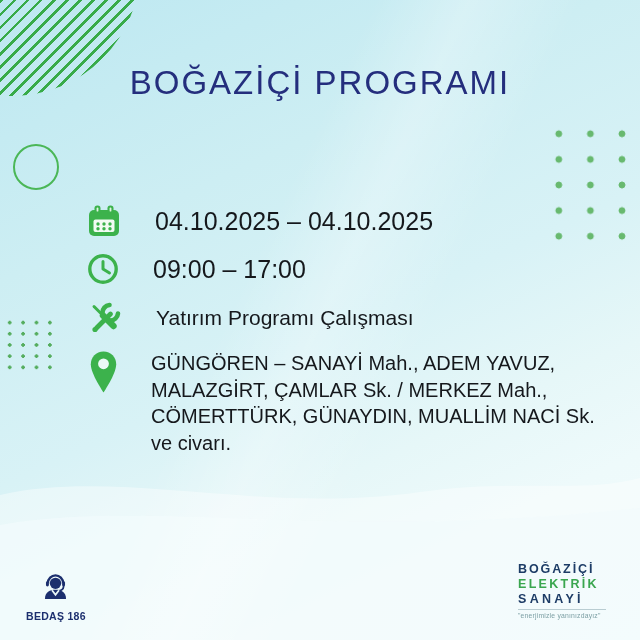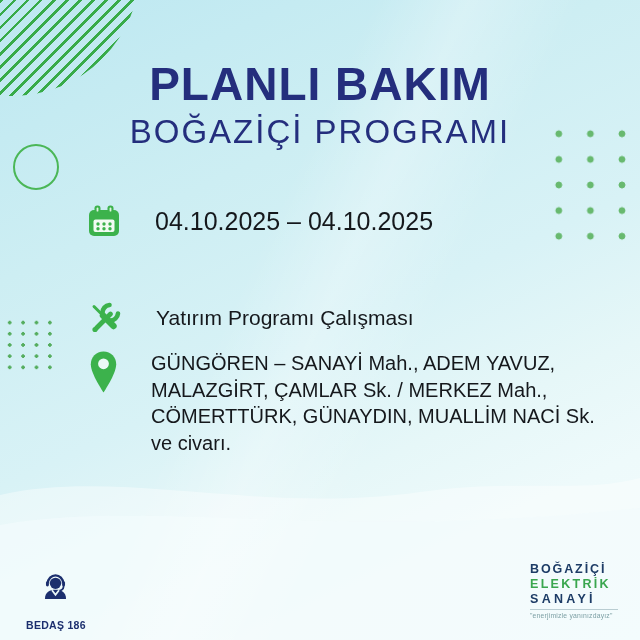--- a/index.html
+++ b/index.html
@@ -45,23 +45,23 @@
   .row-time .txt{line-height:34px;}
   .row-work{top:300px;}
   .row-work .txt{font-size:21px;line-height:36px;}
   .row-loc{top:350px;}
   .row-loc .icon-wrap{margin-left:3px;}
   .row-loc .txt{font-size:20px;line-height:26.5px;width:452px;}
 
   .contacts{position:absolute;left:26px;top:570px;display:flex;align-items:flex-end;gap:24px;}
   .contact{display:flex;flex-direction:column;align-items:center;}
   .contact .cicon{height:34px;display:flex;align-items:flex-end;}
-  .contact .clabel{margin-top:15px;font-size:10.5px;font-weight:700;letter-spacing:.3px;color:#1c2f6e;white-space:nowrap;}
+  .contact .clabel{margin-top:6px;font-size:10.5px;font-weight:700;letter-spacing:.3px;color:#1c2f6e;white-space:nowrap;}
 
-  .brand{position:absolute;right:22px;top:562px;width:88px;}
+  .brand{position:absolute;right:34px;top:562px;width:88px;}
   .brand .b1{font-size:12.5px;font-weight:700;letter-spacing:1.9px;color:#1d3c66;line-height:15px;}
   .brand .b2{font-size:12.5px;font-weight:700;letter-spacing:2.3px;color:#3aa64f;line-height:15px;}
   .brand .b3{font-size:12.5px;font-weight:700;letter-spacing:3.3px;color:#1d3c66;line-height:15px;}
   .brand .sep{height:1px;background:#b9cdd2;margin:2px 0 2px 0;}
   .brand .tag{font-size:6.8px;color:#7da0a5;letter-spacing:.2px;white-space:nowrap;}
 </style>
 </head>
 <body>
 
 <div class="poster">
@@ -72,21 +72,20 @@
   <div class="dots-right"></div>
 
   <svg class="waves" width="640" height="220" viewBox="0 0 640 220">
     <path d="M0 75 C120 48 260 95 420 72 C520 58 580 74 640 58 L640 220 L0 220 Z" fill="#ffffff" opacity="0.40"></path>
     <path d="M0 105 C150 78 330 122 640 88 L640 220 L0 220 Z" fill="#f2fbfc" opacity="0.75"></path>
   </svg>
 
   <div class="sheen"></div>
 
   <div class="title">
-    <h1>PLANLI BAKIM</h1>
     <h2>BOĞAZİÇİ PROGRAMI</h2>
   </div>
 
   <div class="row row-date">
     <span class="icon-wrap">
       <svg width="36" height="36" viewBox="0 0 36 36">
         <rect x="3" y="7" width="30" height="26" rx="5" fill="#3cb24c"></rect>
         <rect x="8.5" y="2.5" width="6" height="9" rx="2.8" fill="#3cb24c"></rect>
         <rect x="10.6" y="4.6" width="1.8" height="4" rx="0.9" fill="#dff5e2"></rect>
         <rect x="21.5" y="2.5" width="6" height="9" rx="2.8" fill="#3cb24c"></rect>
@@ -96,20 +95,29 @@
           <circle cx="18" cy="21" r="1.7" fill="#3cb24c"></circle>
           <circle cx="24" cy="21" r="1.7" fill="#3cb24c"></circle>
         <circle cx="12" cy="25.7" r="1.7" fill="#3cb24c"></circle>
           <circle cx="18" cy="25.7" r="1.7" fill="#3cb24c"></circle>
           <circle cx="24" cy="25.7" r="1.7" fill="#3cb24c"></circle>
       </svg>
     </span>
     <span class="txt">04.10.2025 – 04.10.2025</span>
   </div>
 
+  <div class="row row-time">
+    <span class="icon-wrap">
+      <svg width="34" height="34" viewBox="0 0 34 34">
+        <circle cx="17" cy="17" r="13.2" fill="none" stroke="#3cb24c" stroke-width="3.4"></circle>
+        <path d="M17 9.5 V17 L23.5 21" fill="none" stroke="#3cb24c" stroke-width="3" stroke-linecap="round" stroke-linejoin="round"></path>
+      </svg>
+    </span>
+    <span class="txt">09:00 – 17:00</span>
+  </div>
 
   <div class="row row-loc">
     <span class="icon-wrap">
       <svg width="29" height="44" viewBox="0 0 29 44">
         <path d="M14.5 1.5 C7 1.5 1.8 7.3 1.8 14.3 C1.8 24 14.5 42.5 14.5 42.5 C14.5 42.5 27.2 24 27.2 14.3 C27.2 7.3 22 1.5 14.5 1.5 Z" fill="#3cb24c"></path>
         <circle cx="14.5" cy="13.8" r="5.4" fill="#ecf9f7"></circle>
       </svg>
     </span>
     <span class="txt">GÜNGÖREN – SANAYİ Mah., ADEM YAVUZ, MALAZGİRT, ÇAMLAR Sk. / MERKEZ Mah., CÖMERTTÜRK, GÜNAYDIN, MUALLİM NACİ Sk. ve civarı.</span>
   </div>

